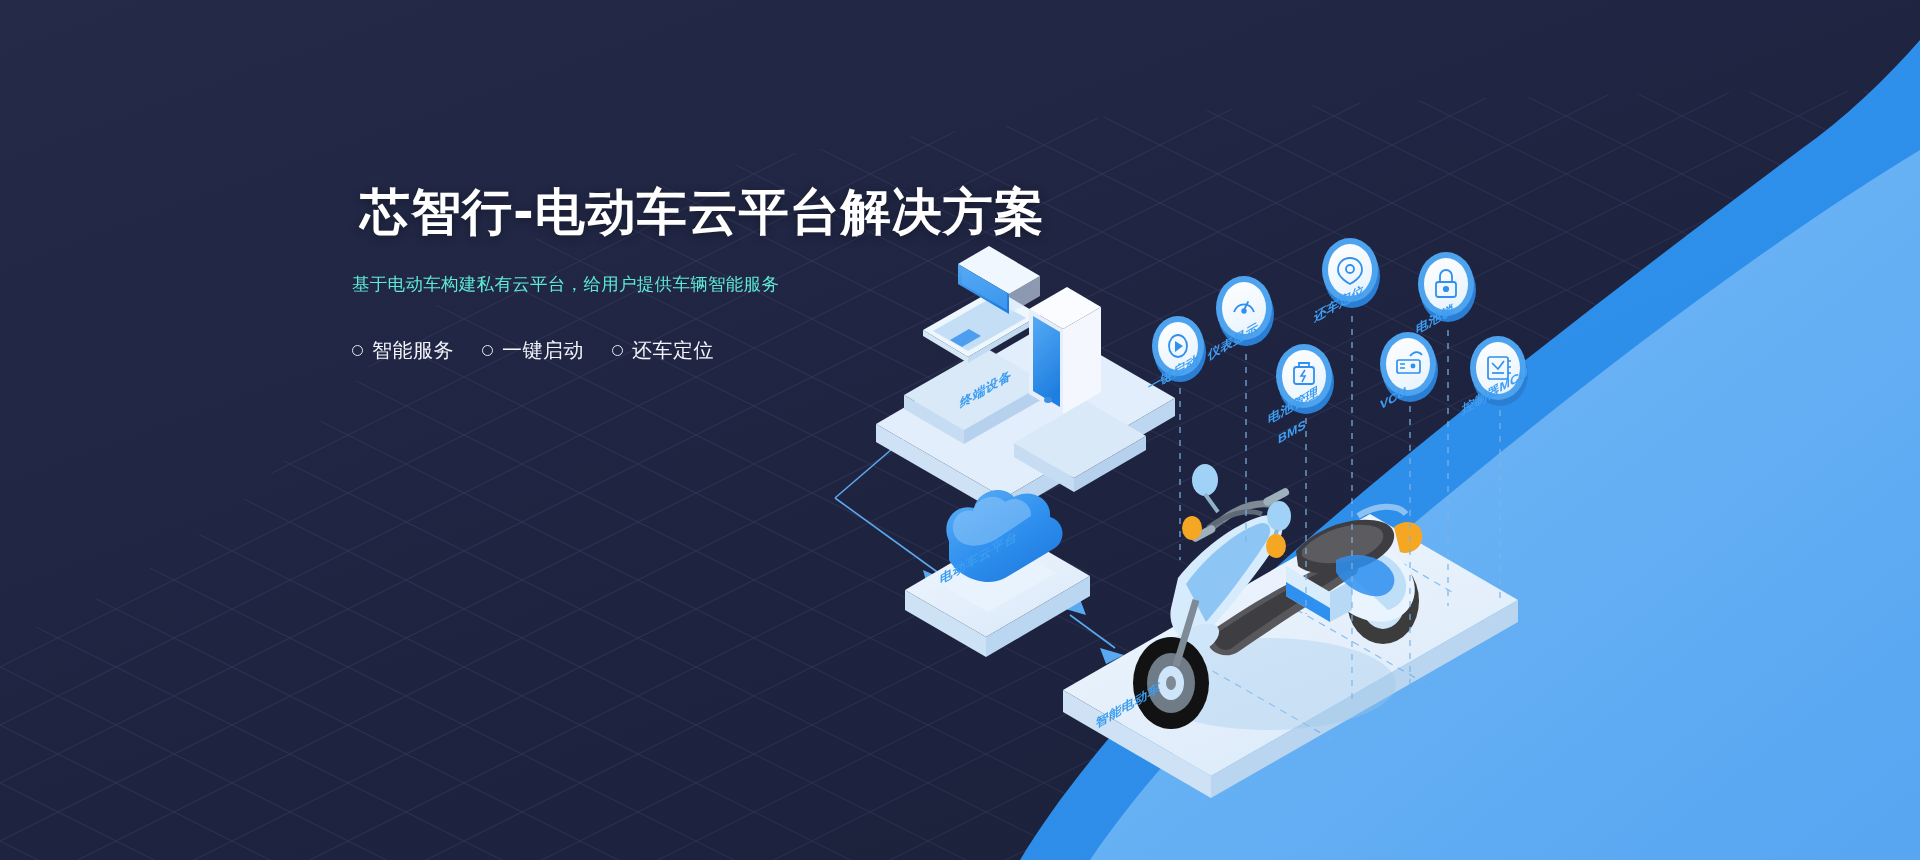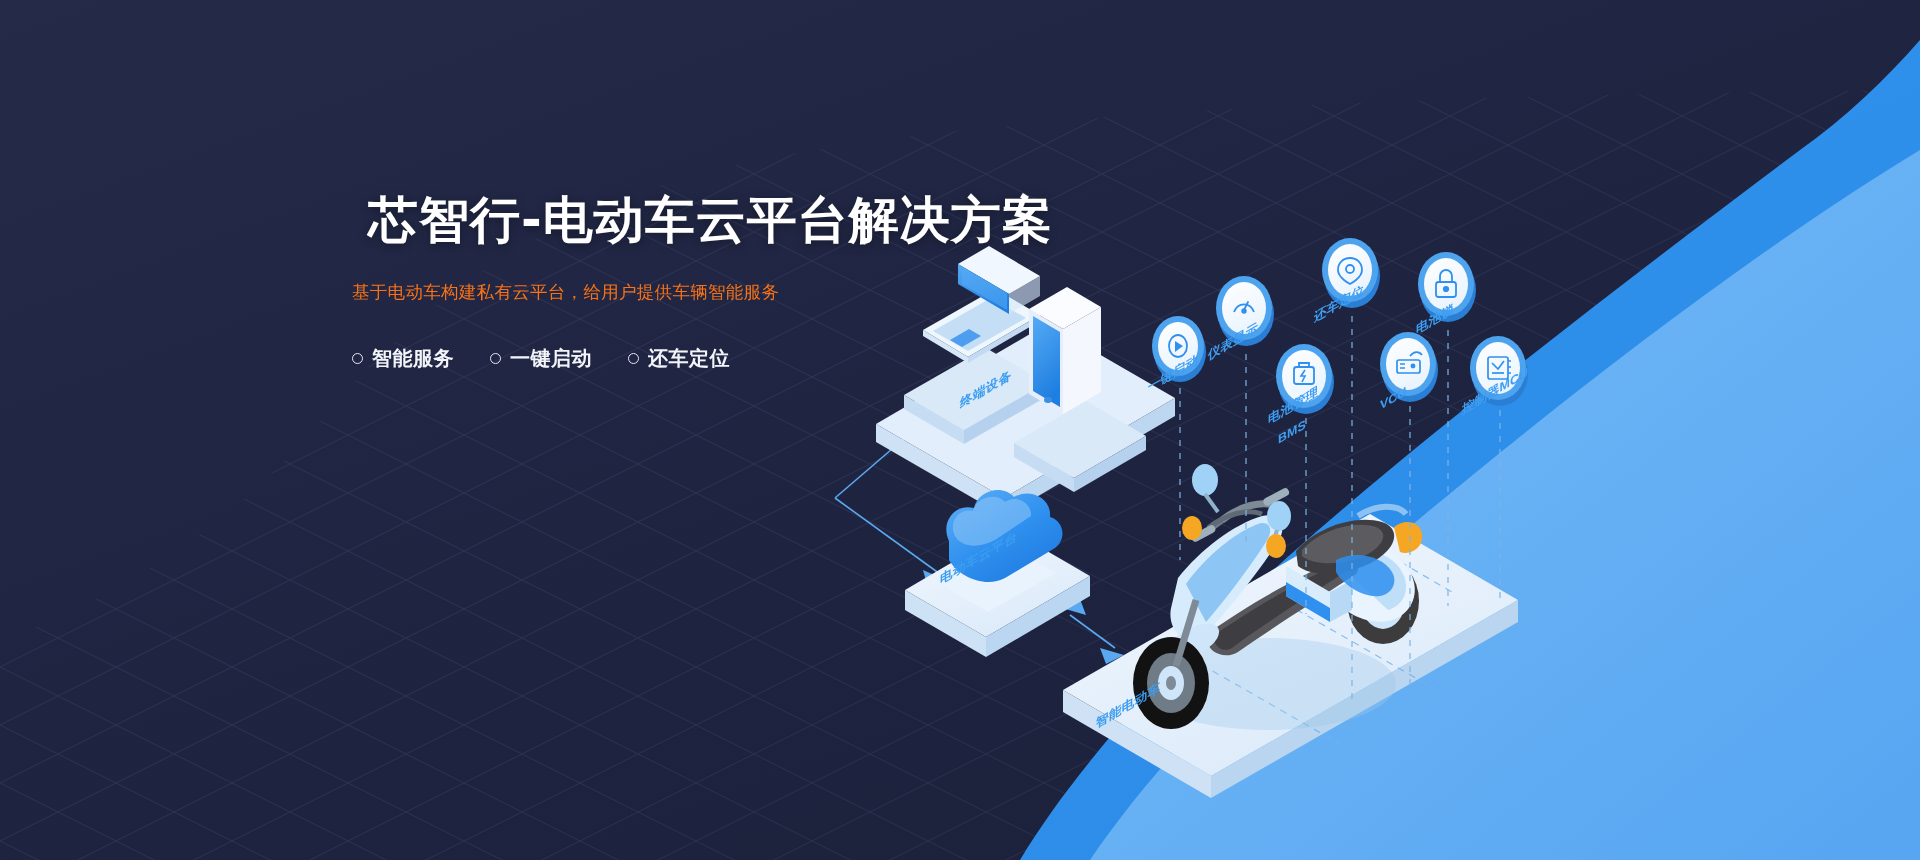--- a/index.html
+++ b/index.html
@@ -13,27 +13,27 @@
 
   #grid-clip{position:absolute;inset:0;}
   #grid-svg{position:absolute;inset:0;width:1920px;height:860px;}
 
   #wave-svg{position:absolute;inset:0;width:1920px;height:860px;}
 
   
   #text-block{position:absolute;left:352px;top:176px;width:760px;}
   #page-title{
     font-size:50px;line-height:1.12;font-weight:700;color:#ffffff;
-    letter-spacing:1px;margin:16px;
+    letter-spacing:1px;margin:8px;
     text-shadow:0 2px 10px rgba(0,0,0,.35);
     font-family:"DejaVu Sans","Liberation Sans",sans-serif;
   }
-  .sub-line{font-size:17.5px;color:#f97316;line-height:1.72;letter-spacing:.3px;}
+  .sub-line{font-size:17.5px;color:#5eead4;line-height:1.72;letter-spacing:.3px;}
   #subtitle{margin-top:29px;}
-  #feature-list{margin-top:38px;display:flex;align-items:center;gap:36px;font-weight:bold;}
+  #feature-list{margin-top:38px;display:flex;align-items:center;gap:28px;}
   .feature{display:flex;align-items:center;gap:9px;}
   .feature .dot{
     width:11px;height:11px;border-radius:50%;
     border:1.6px solid #e7eaf3;box-sizing:border-box;display:inline-block;
   }
   .feature .flabel{font-size:20px;color:#f2f4fa;letter-spacing:.5px;}
 
   
   #art{position:absolute;left:0;top:0;width:1920px;height:860px;}
   #art svg{position:absolute;left:0;top:0;}

